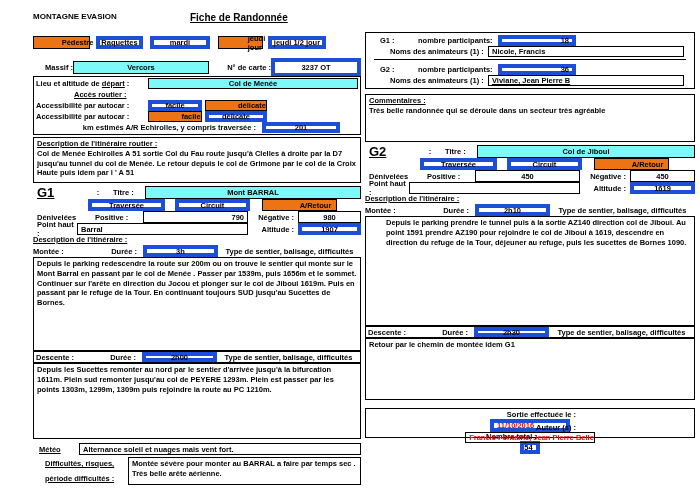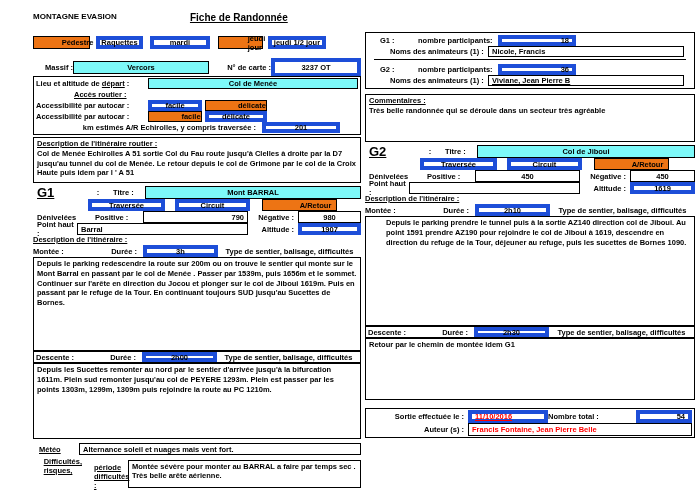--- a/index.html
+++ b/index.html
@@ -46,29 +46,29 @@
   .g-duree-row { height:12px; }
   .desc-box { padding:1px 3px; line-height:1.3; }
   .descente-row { height:12px; border:1px solid #000; }
   .g1 .montee-box { height:94px; }
   .g1 .descente-box { height:76px; }
   .g2 .montee-box { height:110px;padding-left:20px; }
   .g2 .descente-box { height:62px; }
 
   .meteo-row { margin-top:4px; height:12px; }
   .diff-row { margin-top:2px; }
-  .diff-labels { width:95px; display:flex; flex-direction:row; justify-content:center; }
+  .diff-labels { width:95px; display:flex; flex-direction:column; justify-content:center; }
   .diff-box { flex:1; height:28px; padding:1px 3px; line-height:1.3; }
 
   .part-box { margin-top:20px; padding:2px 10px; }
   .part-box .row { height:11px; }
   .part-divider { border-top:1px solid #000; margin:2px -2px 4px -2px; }
   .comm-box { margin-top:5px; height:48px; padding:1px 3px; line-height:1.35; }
   .sortie-box { margin-top:8px; padding:1px 2px; }
-  .sortie-box .row { height:13px; }
+  .sortie-box .row { height:13px;flex-direction:column; }
 </style>
 </head>
 <body>
 
 <div class="page">
 
   <div class="col left">
 
     <div class="row header-row">
       <span class="org">MONTAGNE EVASION</span>

